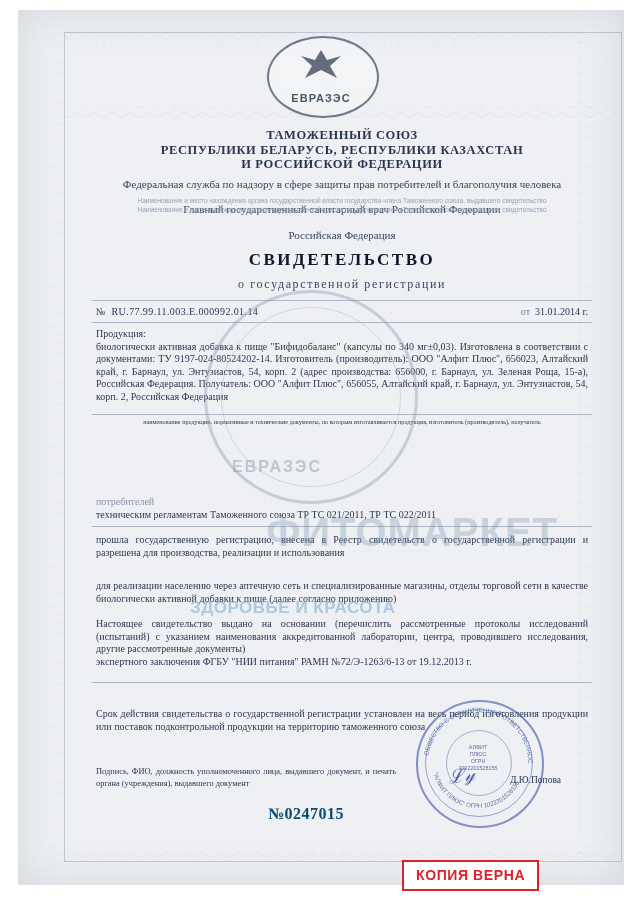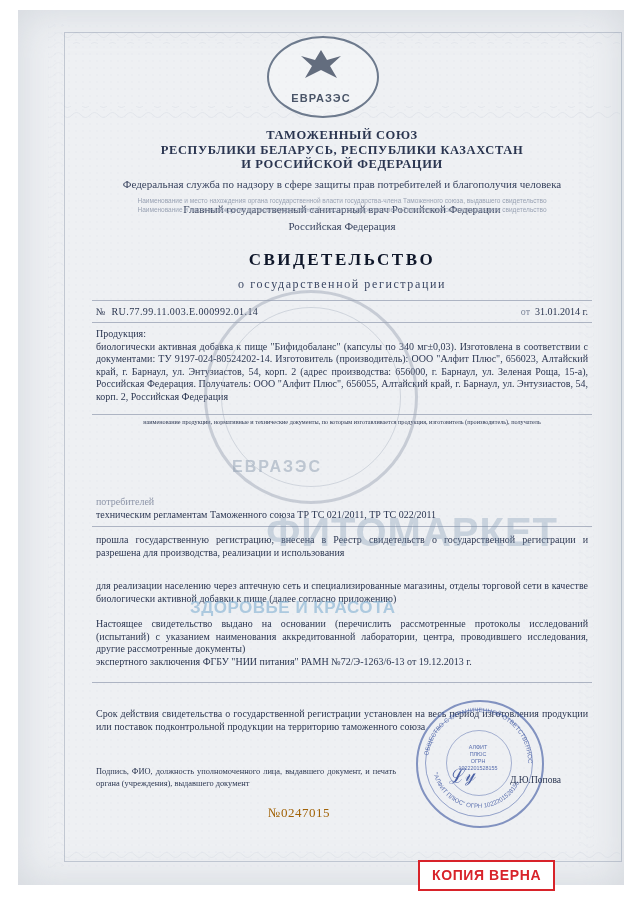--- a/index.html
+++ b/index.html
@@ -290,33 +290,33 @@
     top: 765px;
     font-family: "Liberation Serif", serif;
     font-size: 9.5px;
     color: #2c3752;
   }
   .doc-number {
     position: absolute;
     left: 250px;
     top: 795px;
     font-family: "Liberation Serif", serif;
-    font-size: 13px;
+    font-size: 16px;
     letter-spacing: 0.5px;
-    color: #a16207;
+    color: #0c4a6e;
+    font-weight: bold;
   }
   
   .kopia {
     position: absolute;
     left: 384px;
     top: 850px;
     border: 2px solid #d8232a;
     padding: 4px 12px 5px 12px;
     background: #ffffff;
-    margin-left: 16px;
   }
   .kopia span {
     font-family: "Liberation Sans", sans-serif;
     font-size: 14px;
     font-weight: bold;
     letter-spacing: 0.6px;
     color: #d8232a;
   }
   .soft {
     color: #7d869a;
@@ -354,21 +354,21 @@
       </svg>
       <div class="label">ЕВРАЗЭС</div>
     </div>
 
     <div class="head-block">
       <div class="h-main">ТАМОЖЕННЫЙ СОЮЗ</div>
       <div class="h-main">РЕСПУБЛИКИ БЕЛАРУСЬ, РЕСПУБЛИКИ КАЗАХСТАН</div>
       <div class="h-main">И РОССИЙСКОЙ ФЕДЕРАЦИИ</div>
       <div class="h-sub">Федеральная служба по надзору в сфере защиты прав потребителей и благополучия человека</div>
       <div class="h-sub" style="margin-top:12px">Главный государственный санитарный врач Российской Федерации</div>
-      <div class="h-sub" style="margin-top:4px">Российская Федерация</div>
+      <div class="h-sub" style="margin-top:13px">Российская Федерация</div>
     </div>
 
     <div class="h-faint">
       <div>Наименование и место нахождения органа государственной власти государства-члена Таможенного союза, выдавшего свидетельство</div>
       <div>Наименование и место нахождения органа государственной власти государства-члена Таможенного союза, выдавшего свидетельство</div>
     </div>
 
     <div class="title-block">
       <div class="title-main">СВИДЕТЕЛЬСТВО</div>
       <div class="title-sub">о государственной регистрации</div>

